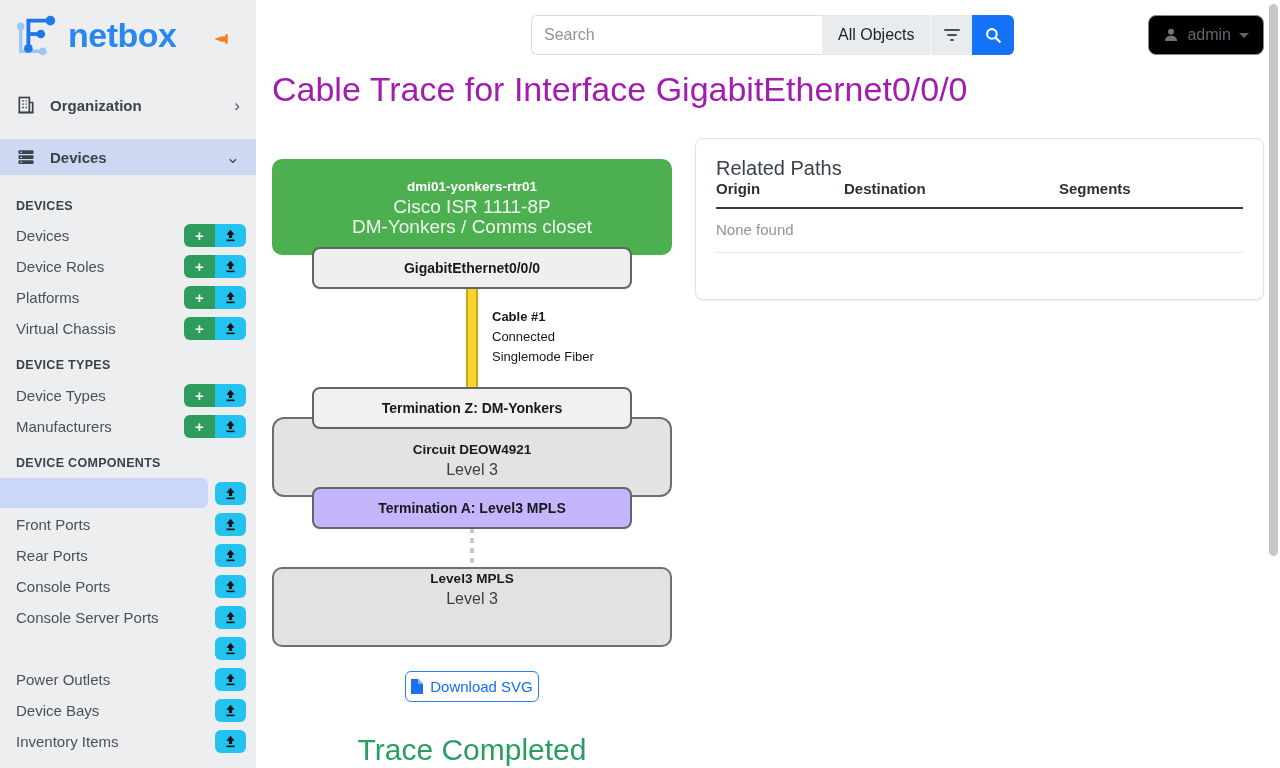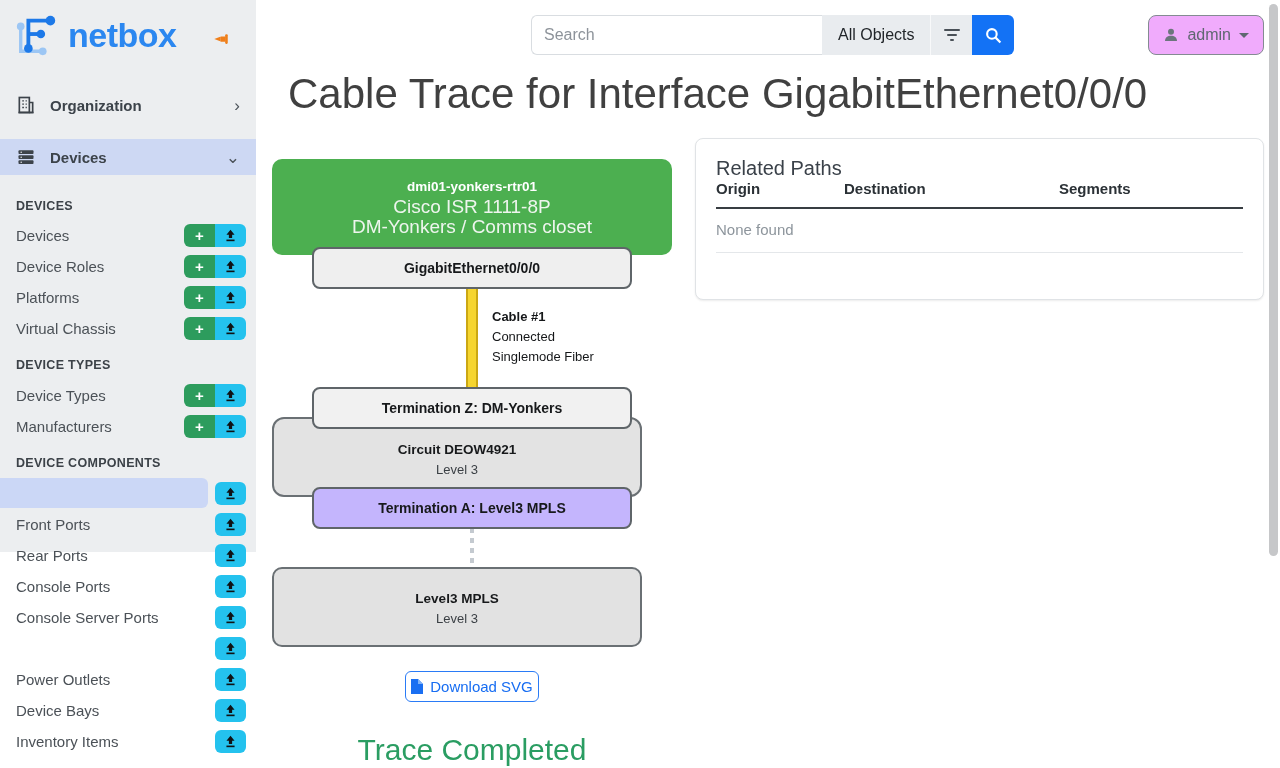--- a/index.html
+++ b/index.html
@@ -1,20 +1,20 @@
 <!DOCTYPE html>
 <html><head>
 <meta charset="utf-8">
 <style>
   * { margin:0; padding:0; box-sizing:border-box; }
   html,body { width:1280px; height:768px; overflow:hidden; }
   body { font-family:"Liberation Sans", sans-serif; background:#fff; position:relative; color:#212529; }
 
   
-  #sidebar { position:absolute; left:0; top:0; width:256px; height:552px; background:#eceef0; }
+  #sidebar { position:absolute; left:0; top:0; width:256px; height:768px; background:#eceef0; }
   .logo-row { position:absolute; left:14px; top:12px; display:flex; align-items:center; gap:8px; }
   .wordmark { font-size:34px; font-weight:600; color:#2b87f0; letter-spacing:-0.5px; }
   .pin { position:absolute; right:26px; top:30px; }
 
   .nav-top { position:absolute; left:0; width:256px; height:36px; display:flex; align-items:center; padding:0 16px; cursor:pointer; }
   .nav-top .nv-icon { width:22px; margin-right:12px; display:flex; }
   .nav-top .nv-label { flex:1; font-size:15px; font-weight:bold; color:#3c434a; }
   .nav-top .chev { font-size:17px; color:#4d545b; line-height:1; }
   #nav-devices { background:#cdd8f3; }
 
@@ -32,41 +32,41 @@
   
   #main { position:absolute; left:256px; top:0; width:1024px; height:768px; background:#fff; }
 
   .search-group { position:absolute; left:275px; top:15px; height:40px; display:flex; }
   .search-input { width:291px; height:40px; border:1px solid #d9dde1; border-right:none; border-radius:6px 0 0 6px; padding:0 12px; font-size:16px; font-family:inherit; color:#212529; outline:none; }
   .search-input::placeholder { color:#8d939a; }
   .scope-btn { background:#e9ecef; border:none; padding:8px 16px; font-size:16px; font-family:inherit; color:#212529; cursor:pointer; }
   .filter-btn { background:#e9ecef; border:none; border-left:1px solid #f8f9fa; width:42px; display:flex; align-items:center; justify-content:center; cursor:pointer; }
   .go-btn { background:#1372f5; border:none; width:42px; border-radius:0 6px 6px 0; display:flex; align-items:center; justify-content:center; cursor:pointer; }
 
-  .user-btn { position:absolute; right:16px; top:15px; height:40px; padding:0 14px; background:#f0abfc; border:1px solid #848b92; border-radius:8px; display:flex; align-items:center; gap:8px; font-size:16px; font-family:inherit; color:#5f6771; cursor:pointer; }
+  .user-btn { position:absolute; right:16px; top:15px; height:40px; padding:0 14px; background:#000000; border:1px solid #848b92; border-radius:8px; display:flex; align-items:center; gap:8px; font-size:16px; font-family:inherit; color:#5f6771; cursor:pointer; }
   .caret { width:0; height:0; border-left:5px solid transparent; border-right:5px solid transparent; border-top:5px solid #5f6771; }
 
-  .page-title { position:absolute; left:32px; top:70px; font-size:42px; font-weight:400; color:#404040; }
+  .page-title { position:absolute; left:16px; top:70px; font-size:34px; font-weight:400; color:#a21caf; }
 
   
   .node-dev { position:absolute; left:16px; top:159px; width:400px; height:96px; background:#4caf50; border-radius:10px; text-align:center; padding-top:18px; line-height:20px; z-index:2; }
   .node-dev .t1 { color:#fff; font-weight:bold; font-size:13.5px; }
   .node-dev .t2 { color:#eef5ee; font-size:19px; }
   .slim-box { position:absolute; width:320px; height:42px; left:56px; background:#efefef; border:2px solid #5f6569; border-radius:8px; display:flex; align-items:center; justify-content:center; font-size:14px; font-weight:bold; color:#17191b; z-index:3; }
   #iface-box { top:247px; }
   #termz-box { top:387px; background:#f1f1f1; }
   #terma-box { top:487px; background:#c4b5fd; }
   .cable-line { position:absolute; left:210px; top:287px; width:12px; height:100px; background:#f6d52f; border-left:2px solid #cba713; border-right:2px solid #cba713; z-index:1; }
   .cable-label { position:absolute; left:236px; top:307px; font-size:13px; line-height:20px; color:#151719; z-index:2; }
   .cable-label .cl1 { font-weight:bold; }
-  .big-box { position:absolute; left:16px; width:370px; background:#e3e3e3; border:2px solid #6a7074; text-align:center; line-height:20px; z-index:1; }
+  .big-box { position:absolute; left:16px; width:400px; background:#e3e3e3; border:2px solid #6a7074; text-align:center; line-height:20px; z-index:1; }
   #circuit-box { top:417px; height:80px; border-radius:12px; padding-top:21px; }
-  #farend-box { top:567px; height:80px; border-radius:10px; padding-top:20px; background:#e2e2e2; z-index:2; }
+  #farend-box { top:567px; height:80px; border-radius:10px; background:#e2e2e2; z-index:2; }
   .big-box .t1 { font-weight:bold; font-size:13.5px; color:#17191b; }
-  .big-box .t2 { font-size:13px; color:#3a3f44; }
+  .big-box .t2 { font-size:16px; color:#3a3f44; }
   .dash-conn { position:absolute; left:214px; top:528px; width:4px; height:38px; background-image:linear-gradient(#c4cad0 50%, transparent 50%); background-size:4px 10px; z-index:1; }
 
   .dl-btn { position:absolute; left:149px; top:671px; width:134px; height:31px; background:#fff; border:1.5px solid #2a7bf6; border-radius:6px; color:#176df2; font-size:15px; font-family:inherit; display:flex; align-items:center; justify-content:center; gap:7px; cursor:pointer; }
   .trace-status { position:absolute; left:16px; top:733px; width:400px; text-align:center; font-size:30px; color:#2a9d62; }
 
   
   .card { position:absolute; left:439px; top:138px; width:569px; height:162px; background:#fff; border:1px solid #e0e3e6; border-radius:8px; box-shadow:0 1px 2px rgba(0,0,0,0.08); padding:18px 20px; }
   .card-title { font-size:20px; color:#3a4149; font-weight:400; }
   .rp-table { width:100%; border-collapse:collapse; }
   .rp-table th { text-align:left; font-size:15px; color:#2b3136; padding-bottom:10px; border-bottom:2px solid #383d42; }

